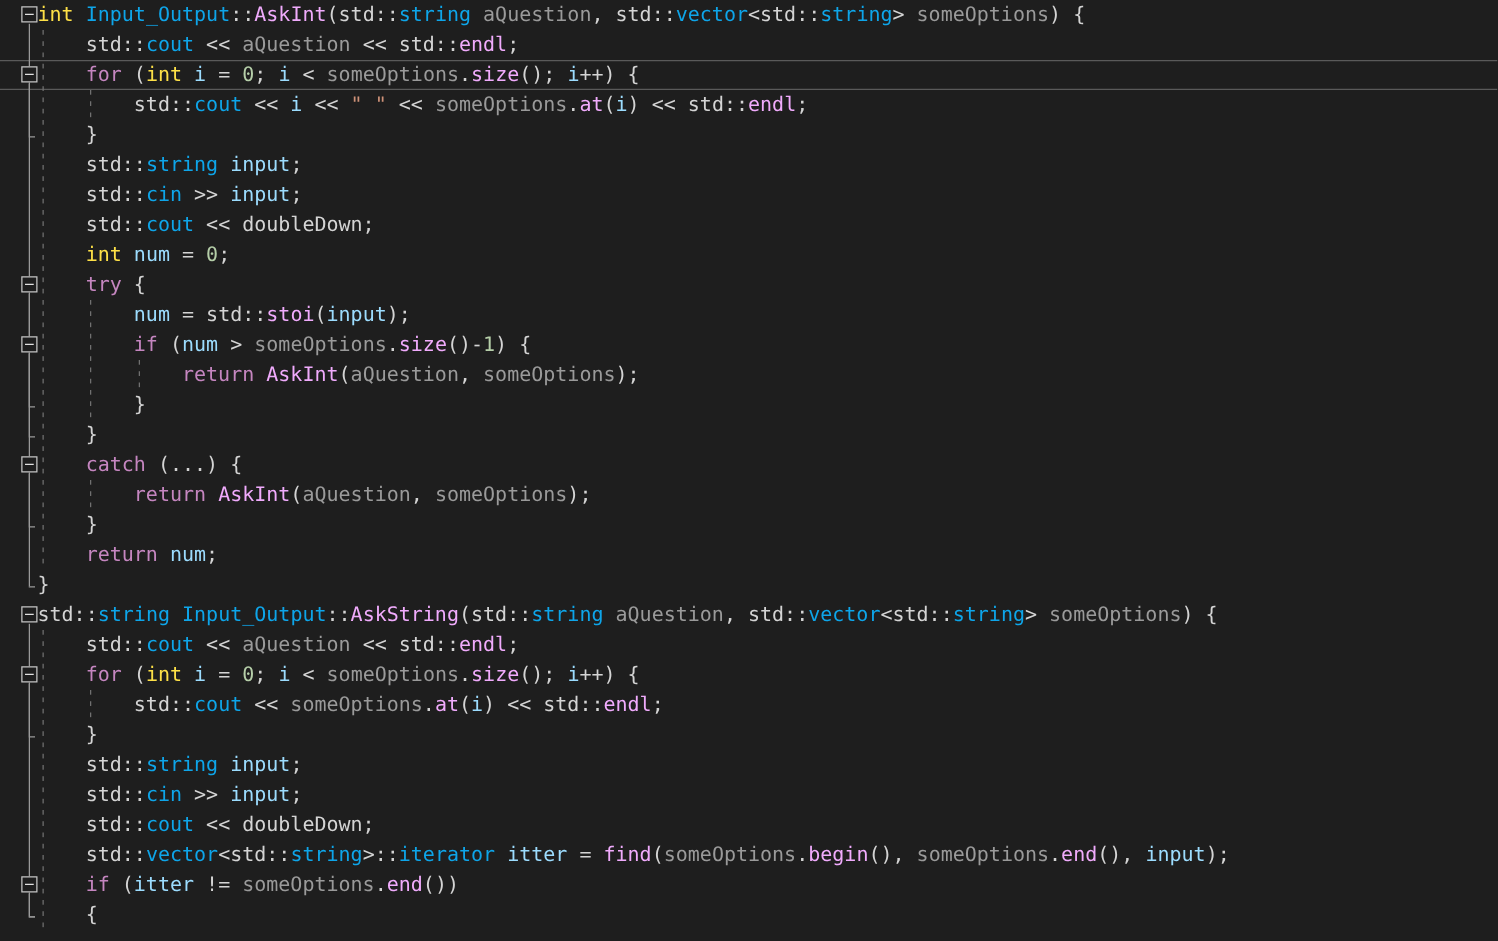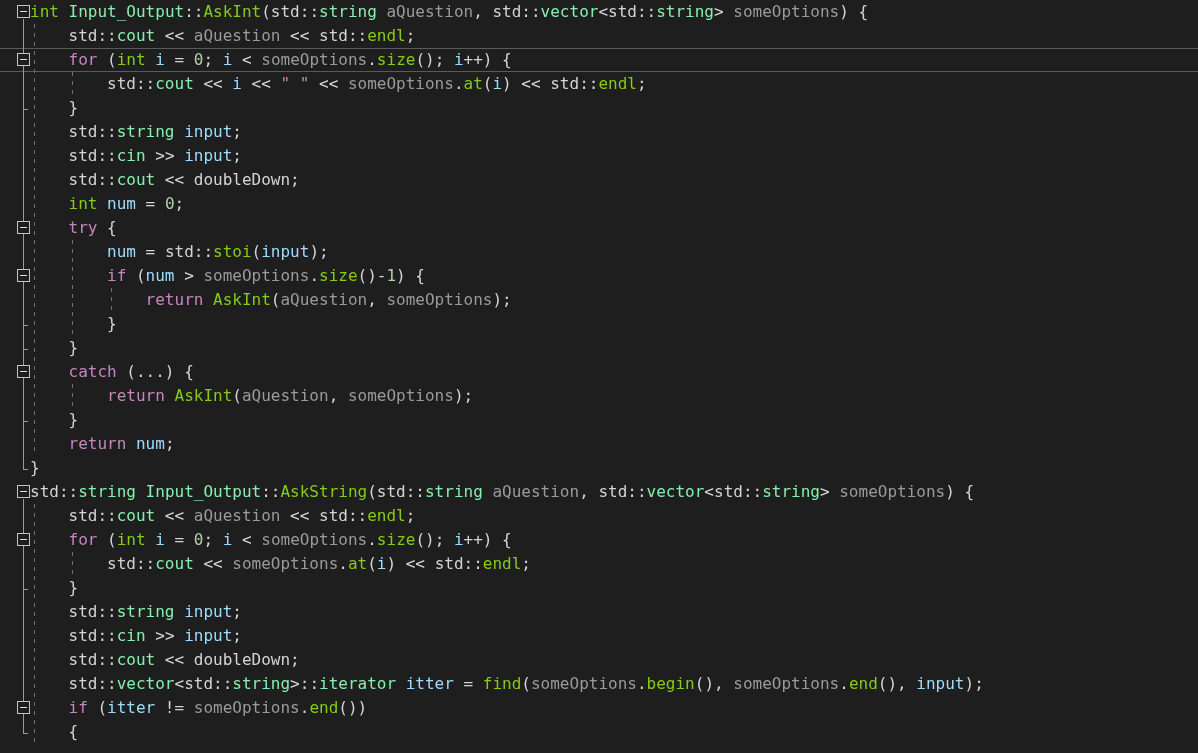--- a/index.html
+++ b/index.html
@@ -94,24 +94,24 @@
   .line {
     height: 24px;
     line-height: 24px;
     font-size: 16px;
     white-space: pre;
     padding-left: 30px;
     letter-spacing: 0px;
   }
 
   
-  .t-kw      { color: #84cc16; }  
+  .t-kw      { color: #fde047; }  
   .t-ctl     { color: #c586c0; text-align: right; }  
-  .t-type    { color: #86efac; }  
-  .t-fn      { color: #84cc16; text-align: center; }  
+  .t-type    { color: #0ea5e9; }  
+  .t-fn      { color: #f0abfc; text-align: center; }  
   .t-var     { color: #9cdcfe; }  
   .t-param   { color: #9a9a9a; }  
   .t-plain   { color: #d4d4d4; }  
   .t-num     { color: #b5cea8; }  
   .t-str     { color: #ce9178; }
 </style>
 </head>
 <body>
 
 <div id="editor">

